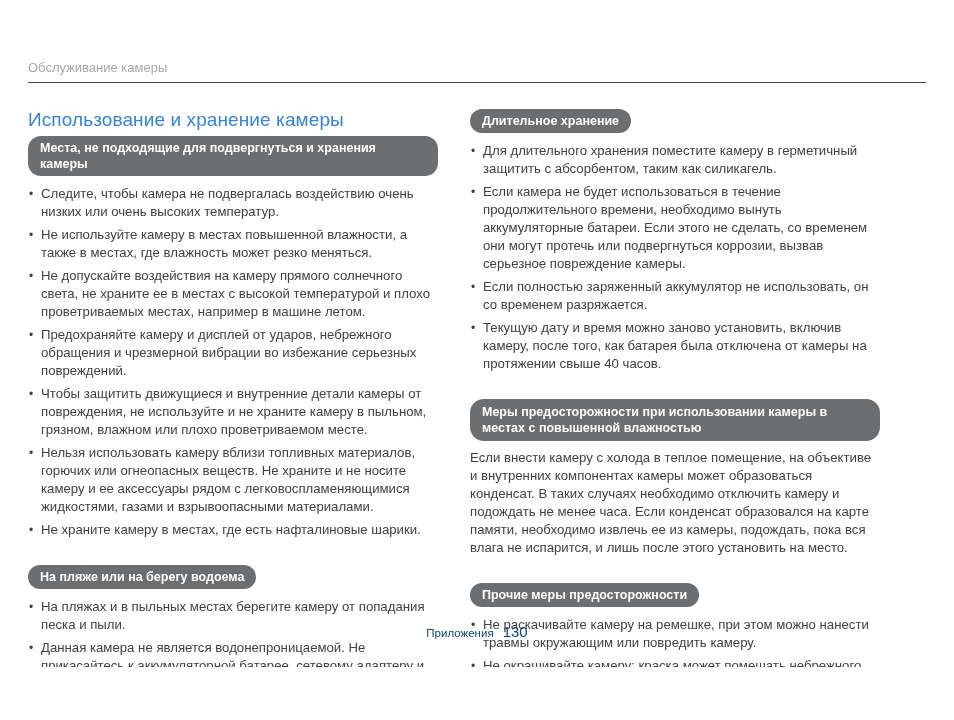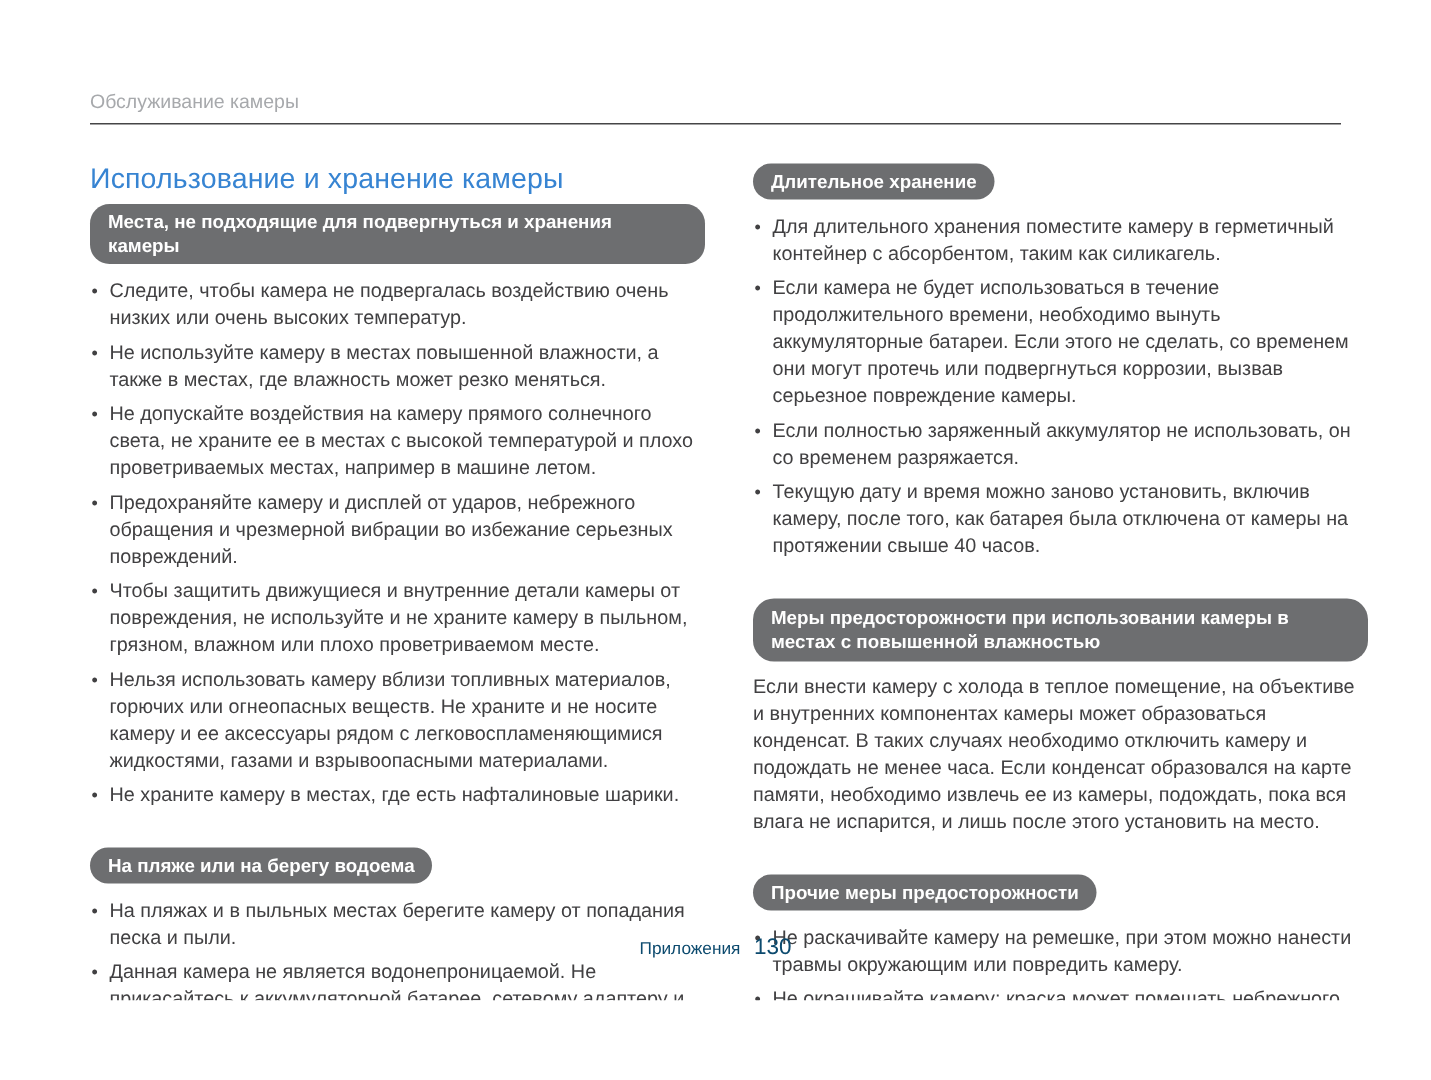--- a/index.html
+++ b/index.html
@@ -6,21 +6,21 @@
     margin: 0;
     padding: 0;
     background: #ffffff;
   }
   .page {
     position: relative;
     width: 954px;
     height: 667px;
     background: #ffffff;
     box-sizing: border-box;
-    padding: 0 60px;
+    padding: 0 28px;
     font-family: "Liberation Sans", sans-serif;
     color: #414042;
     overflow: hidden;
   }
   .running-head {
     margin-top: 60px;
     font-size: 13px;
     color: #a7a9ac;
     padding-bottom: 7px;
     border-bottom: 1px solid #454547;
@@ -135,21 +135,21 @@
             <li>Данная камера не является водонепроницаемой. Не прикасайтесь к аккумуляторной батарее, сетевому адаптеру и карте памяти мокрыми руками. Если работать с камерой мокрыми руками, могут возникнуть неполадки.</li>
           </ul>
       </div>
     </div>
 
     <div class="col">
 
       <div class="section right-first">
         <span class="badge">Длительное хранение</span>
         <ul class="bullets">
-            <li>Для длительного хранения поместите камеру в герметичный контейнер с абсорбентом, таким как силикагель.</li>
+            <li>Для длительного хранения поместите камеру в герметичный защитить с абсорбентом, таким как силикагель.</li>
             <li>Если камера не будет использоваться в течение продолжительного времени, необходимо вынуть аккумуляторные батареи. Если этого не сделать, со временем они могут протечь или подвергнуться коррозии, вызвав серьезное повреждение камеры.</li>
             <li>Если полностью заряженный аккумулятор не использовать, он со временем разряжается.</li>
             <li>Текущую дату и время можно заново установить, включив камеру, после того, как батарея была отключена от камеры на протяжении свыше 40 часов.</li>
           </ul>
       </div>
 
       <div class="section">
         <span class="badge wide">Меры предосторожности при использовании камеры в местах с повышенной влажностью</span>
         <p class="body-text">Если внести камеру с холода в теплое помещение, на объективе и внутренних компонентах камеры может образоваться конденсат. В таких случаях необходимо отключить камеру и подождать не менее часа. Если конденсат образовался на карте памяти, необходимо извлечь ее из камеры, подождать, пока вся влага не испарится, и лишь после этого установить на место.</p>
       </div>

